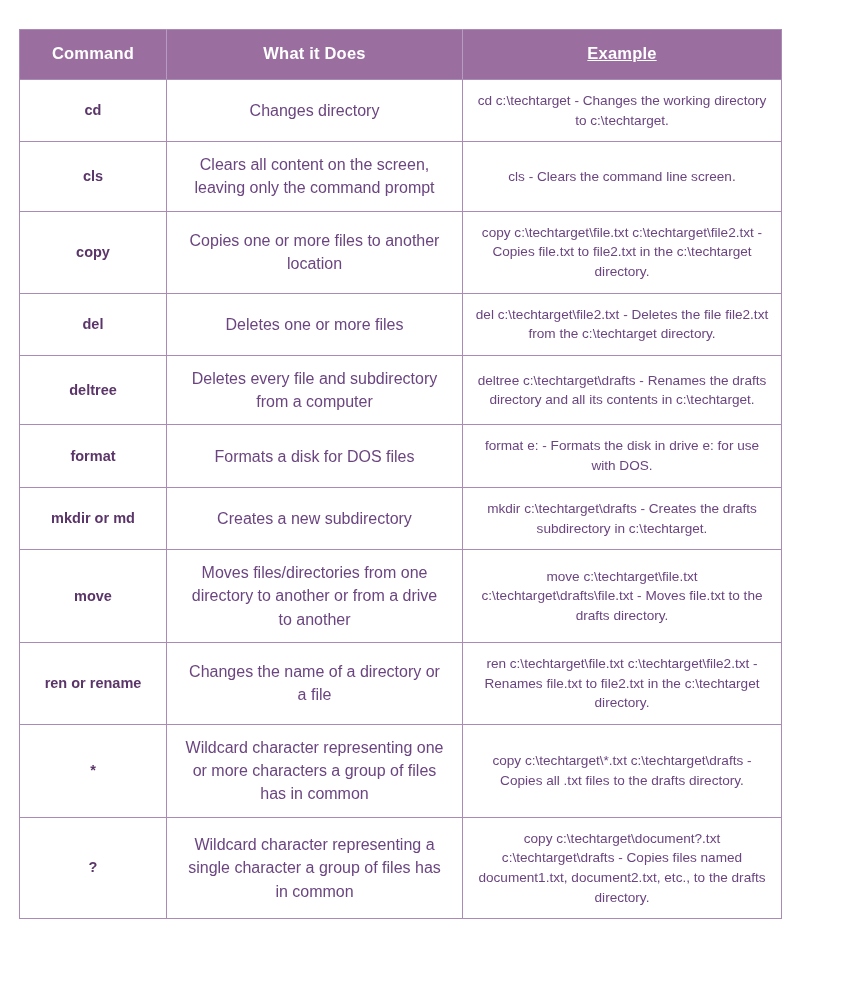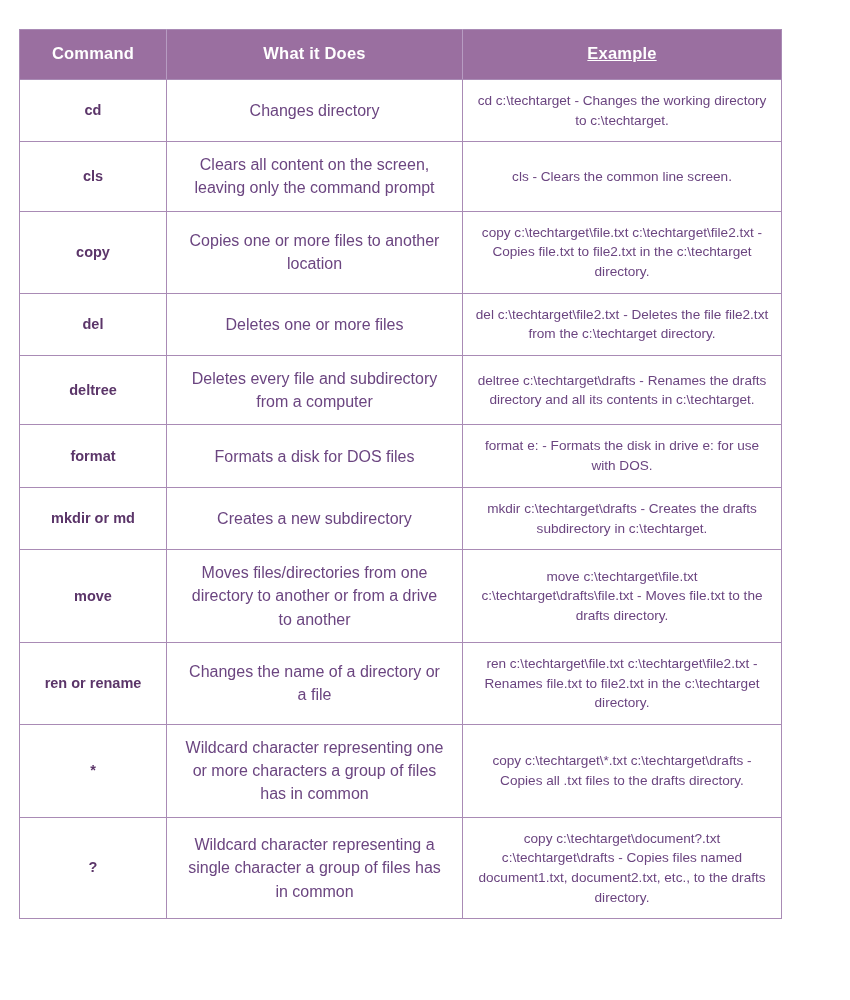--- a/index.html
+++ b/index.html
@@ -99,21 +99,21 @@
     </thead>
     <tbody id="table-body">
         <tr>
           <td class="cmd-cell">cd</td>
           <td class="desc-cell">Changes directory</td>
           <td class="ex-cell">cd c:\techtarget - Changes the working directory to c:\techtarget.</td>
         </tr>
         <tr>
           <td class="cmd-cell">cls</td>
           <td class="desc-cell">Clears all content on the screen, leaving only the command prompt</td>
-          <td class="ex-cell">cls - Clears the common line screen.</td>
+          <td class="ex-cell">cls - Clears the command line screen.</td>
         </tr>
         <tr>
           <td class="cmd-cell">copy</td>
           <td class="desc-cell">Copies one or more files to another location</td>
           <td class="ex-cell">copy c:\techtarget\file.txt c:\techtarget\file2.txt - Copies file.txt to file2.txt in the c:\techtarget directory.</td>
         </tr>
         <tr>
           <td class="cmd-cell">del</td>
           <td class="desc-cell">Deletes one or more files</td>
           <td class="ex-cell">del c:\techtarget\file2.txt - Deletes the file file2.txt from the c:\techtarget directory.</td>

